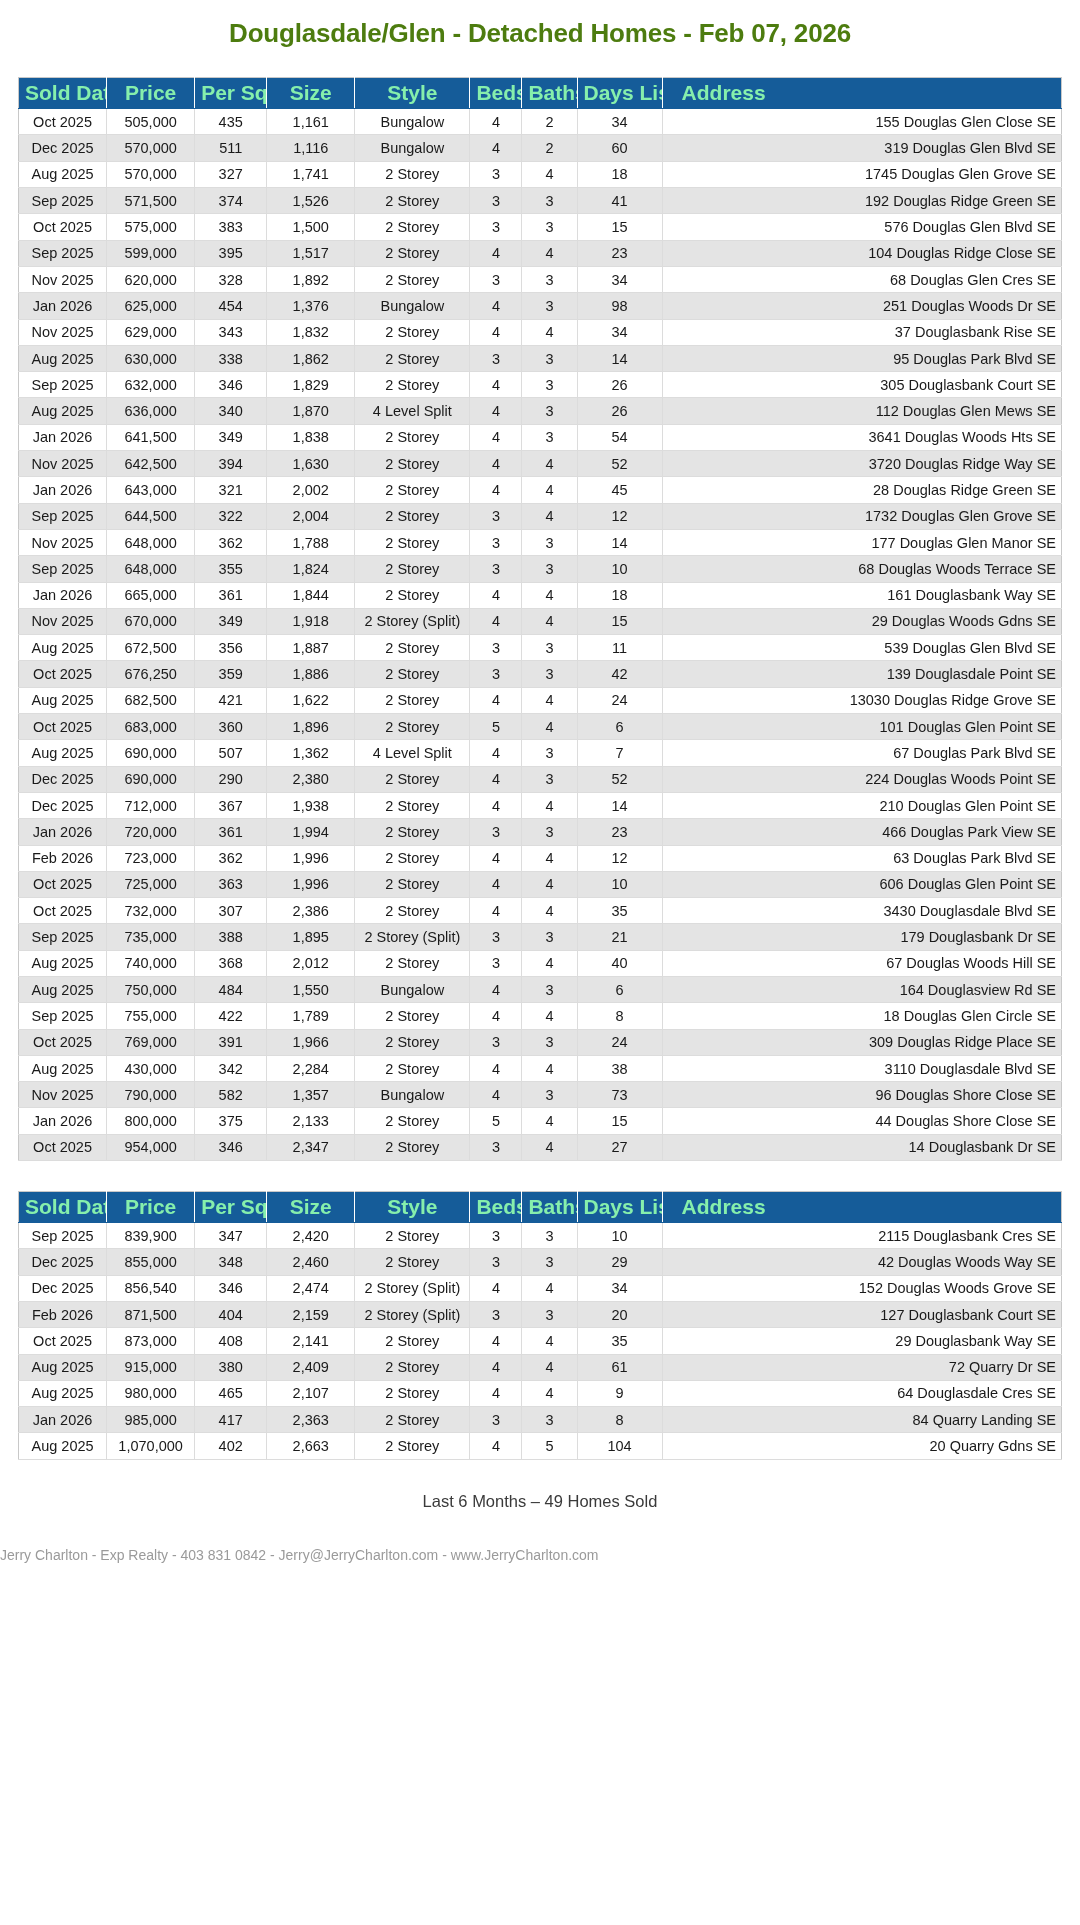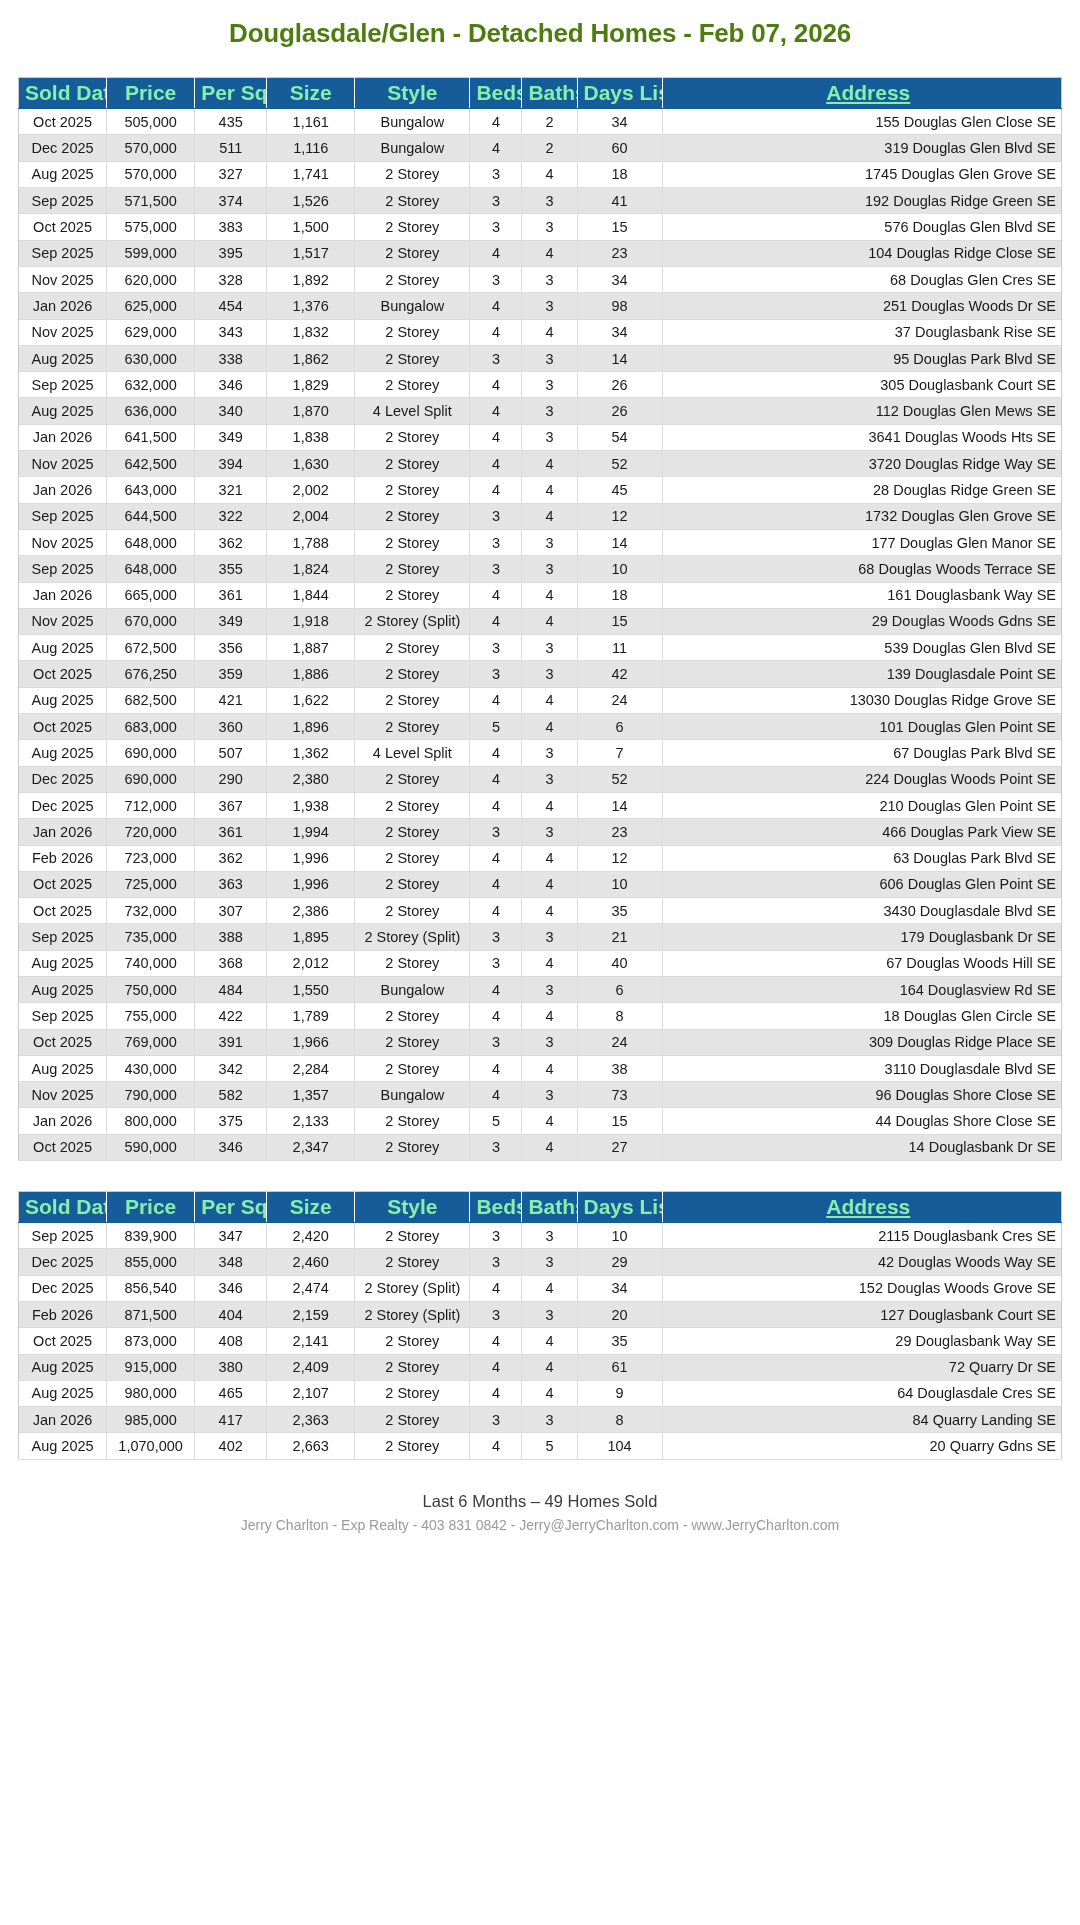--- a/index.html
+++ b/index.html
@@ -52,23 +52,22 @@
     height: 31px;
     padding: 0 6px;
     text-align: center;
     border-right: 1px solid #ffffff;
     border-bottom: 1px solid #155C99;
     white-space: nowrap;
     overflow: hidden;
   }
   table.sold-table thead th:last-child {
     border-right: none;
-    text-align: center;
+    text-align: left;
     padding-left: 19px;
-    text-decoration: underline;
   }
   table.sold-table tbody td {
     font-size: 14.5px;
     height: 26.3px;
     padding: 0 5px;
     text-align: center;
     border-right: 1px solid #dcdcdc;
     border-bottom: 1px solid #dcdcdc;
     color: #1a1a1a;
     white-space: nowrap;
@@ -101,23 +100,24 @@
     padding: 0 22px;
     margin-top: 26px;
     text-align: center;
   }
   .summary-line {
     font-size: 16.5px;
     color: #3a3a3a;
     line-height: 1.9;
   }
   .footer {
-    text-align: center;
+    text-align: left;
     font-size: 14px;
     color: #9a9a9a;
+    margin-top: 30px;
   }
 </style>
 </head>
 <body>
 
 <div class="page">
 
   <h1 class="page-title">Douglasdale/Glen - Detached Homes - Feb 07, 2026</h1>
 
   <div class="table-wrap first">
@@ -571,21 +571,21 @@
             <td>375</td>
             <td>2,133</td>
             <td>2 Storey</td>
             <td>5</td>
             <td>4</td>
             <td>15</td>
             <td>44 Douglas Shore Close SE</td>
           </tr>
           <tr>
             <td>Oct 2025</td>
-            <td>590,000</td>
+            <td>954,000</td>
             <td>346</td>
             <td>2,347</td>
             <td>2 Storey</td>
             <td>3</td>
             <td>4</td>
             <td>27</td>
             <td>14 Douglasbank Dr SE</td>
           </tr>
         </tbody>
     </table>

